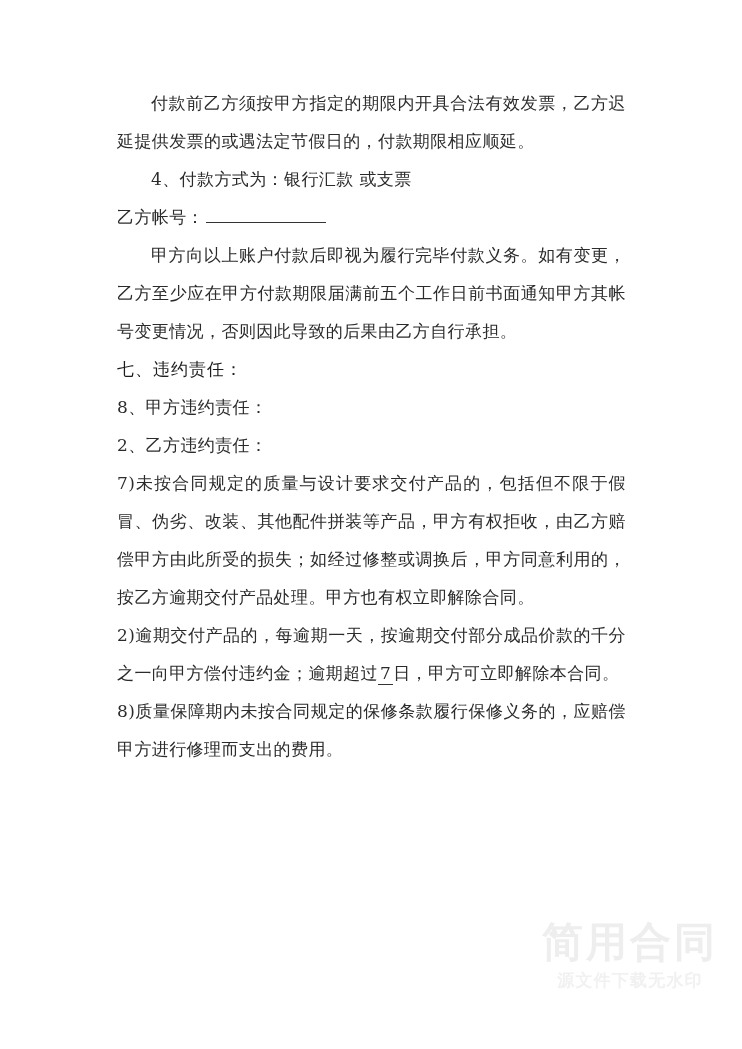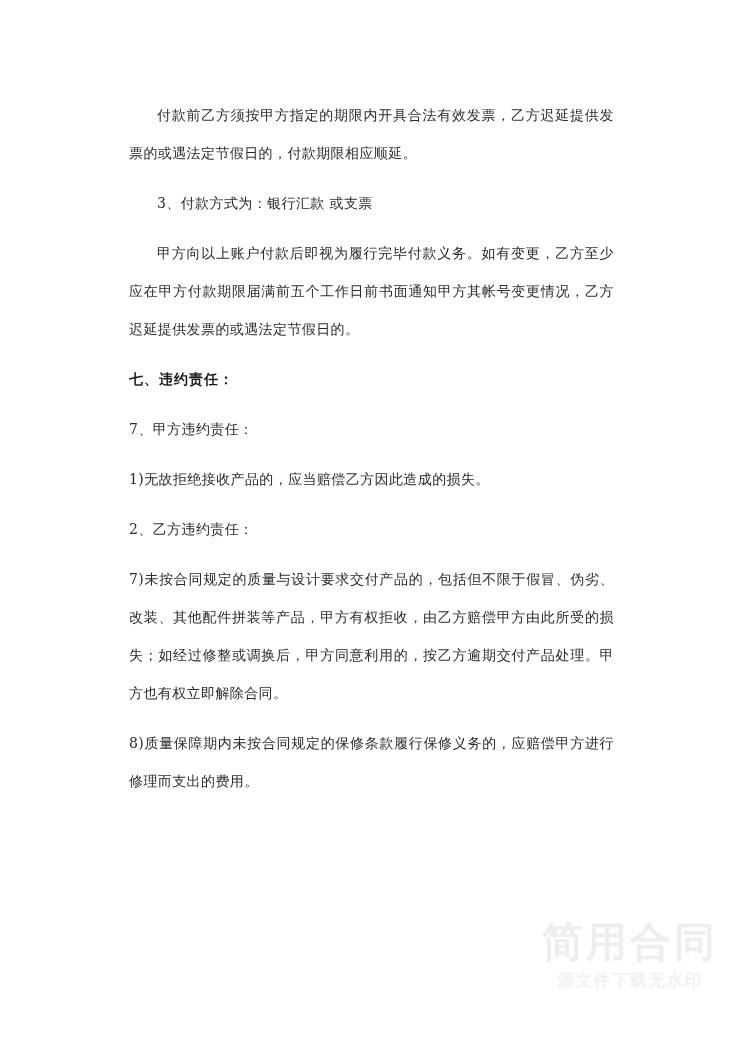--- a/index.html
+++ b/index.html
@@ -26,36 +26,36 @@
 
   
   #doc-body {
     position: absolute;
     left: 117px;
     top: 84px;
     width: 509px;
   }
 
   .para {
-    font-size: 14px;
+    font-size: 17px;
     line-height: 38px;
     color: #2b2b2b;
     text-align: justify;
     text-justify: inter-ideograph;
     letter-spacing: 0.4px;
-    margin: 12px;
+    margin: 0;
     white-space: normal;
   }
 
   .indent {
     text-indent: 2em;
   }
 
   .bold {
-    font-weight: bold;
+    font-weight: normal;
     color: #1c1c1c;
     letter-spacing: 1px;
   }
 
   
   .blank {
     display: inline-block;
     vertical-align: baseline;
     border-bottom: 1.4px solid #333333;
     height: 1.05em;
@@ -103,37 +103,42 @@
 </style>
 </head>
 <body>
 
 <div id="page">
 
   <div id="doc-body">
 
     <p class="para indent">付款前乙方须按甲方指定的期限内开具合法有效发票，乙方迟延提供发票的或遇法定节假日的，付款期限相应顺延。</p>
 
-    <p class="para indent">3、付款方式为：银行汇款 或支票</p>
+    <p class="para indent">4、付款方式为：银行汇款 或支票</p>
 
 
+    <p class="para">
+      <span>乙方帐号：</span><span class="blank blank-acct"></span>
+    </p>
 
-    <p class="para indent">甲方向以上账户付款后即视为履行完毕付款义务。如有变更，乙方至少应在甲方付款期限届满前五个工作日前书面通知甲方其帐号变更情况，乙方迟延提供发票的或遇法定节假日的。</p>
+    <p class="para indent">甲方向以上账户付款后即视为履行完毕付款义务。如有变更，乙方至少应在甲方付款期限届满前五个工作日前书面通知甲方其帐号变更情况，否则因此导致的后果由乙方自行承担。</p>
 
     <p class="para bold">七、违约责任：</p>
 
-    <p class="para">7、甲方违约责任：</p>
+    <p class="para">8、甲方违约责任：</p>
 
-    <p class="para">1)无故拒绝接收产品的，应当赔偿乙方因此造成的损失。</p>
 
 
     <p class="para">2、乙方违约责任：</p>
 
     <p class="para">7)未按合同规定的质量与设计要求交付产品的，包括但不限于假冒、伪劣、改装、其他配件拼装等产品，甲方有权拒收，由乙方赔偿甲方由此所受的损失；如经过修整或调换后，甲方同意利用的，按乙方逾期交付产品处理。甲方也有权立即解除合同。</p>
 
+    <p class="para">
+      <span>2)逾期交付产品的，每逾期一天，按逾期交付部分成品价款的千分之一向甲方偿付违约金；逾期超过</span><span class="fill-value">7</span><span>日，甲方可立即解除本合同。</span>
+    </p>
 
     <p class="para">8)质量保障期内未按合同规定的保修条款履行保修义务的，应赔偿甲方进行修理而支出的费用。</p>
 
   </div>
 
   <div id="watermark">
     <span class="wm-main">简用合同</span>
     <span class="wm-sub">源文件下载无水印</span>
   </div>
 

